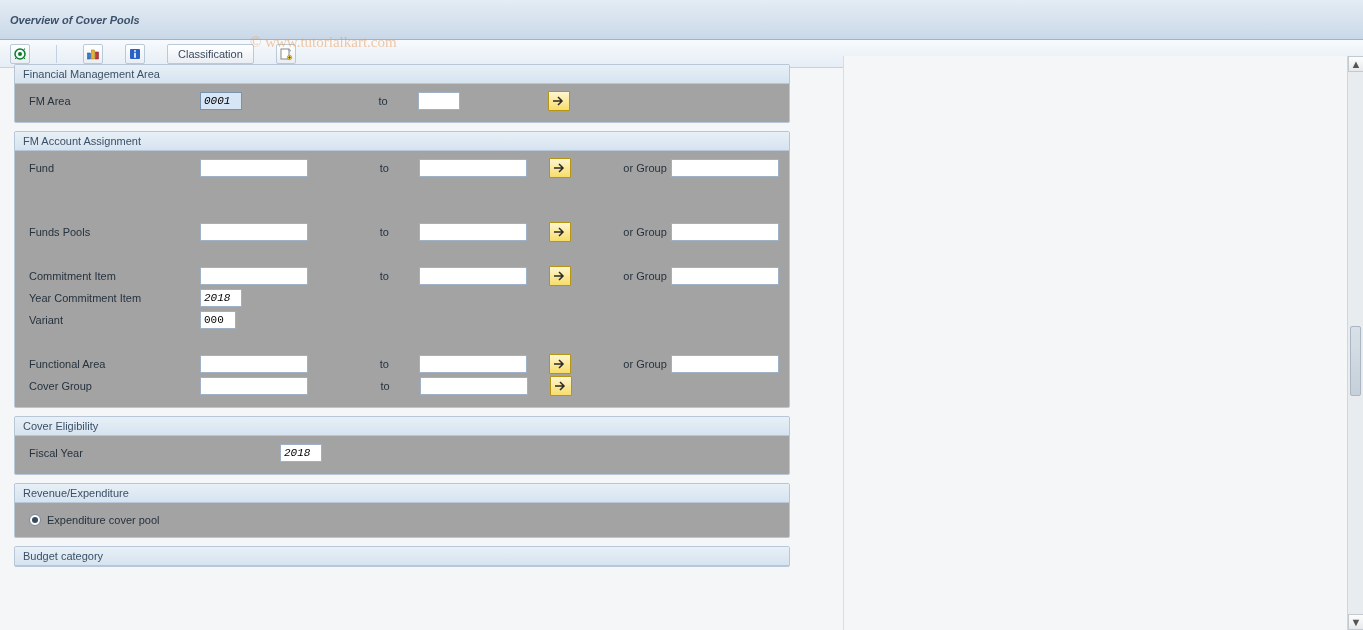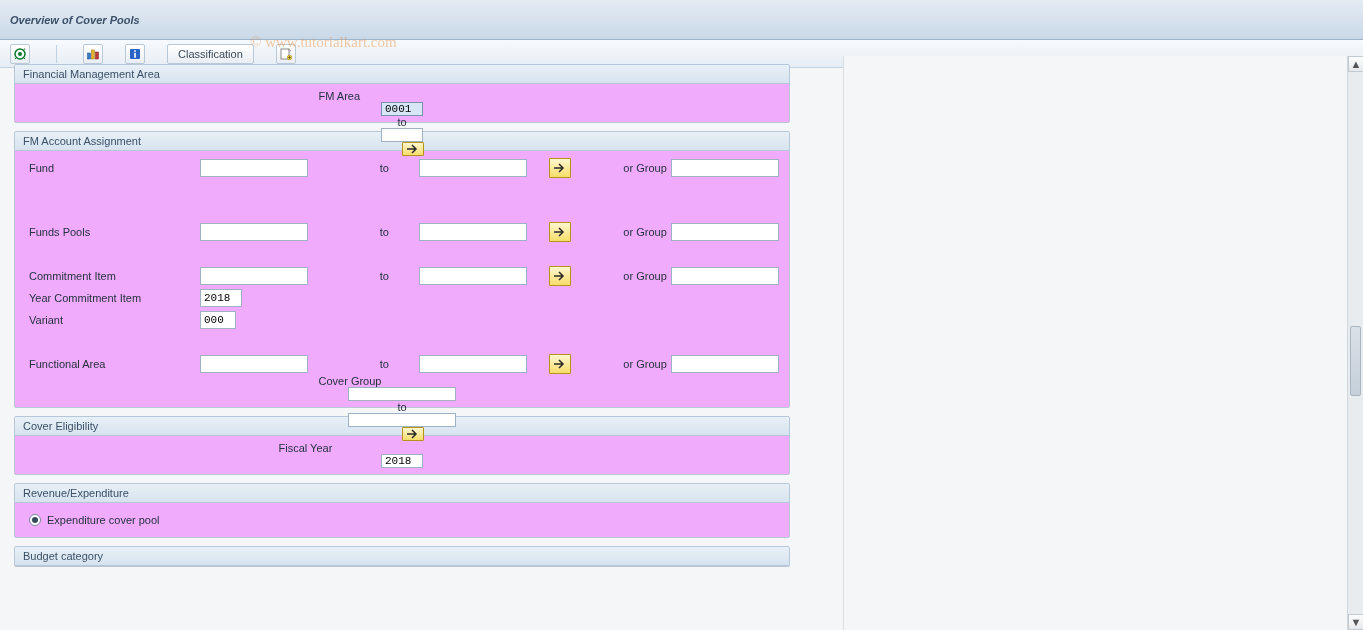--- a/index.html
+++ b/index.html
@@ -117,21 +117,21 @@
       top: 270px;
       height: 70px;
       background: linear-gradient(#d9e0e7,#c5d0da);
       border: 1px solid #aab6c2;
       border-radius: 2px;
       cursor: grab;
     }
 
     .group {
       border: 1px solid #b7c7d7;
-      background: #f0abfc;
+      background: #a3a3a3;
       margin-bottom: 8px;
       border-radius: 2px;
       width: 776px;
     }
     .group-header {
       background: linear-gradient(#e8f0f7,#d6e3ef);
       border-bottom: 1px solid #b7c7d7;
       padding: 2px 8px;
       color: #3b5066;
       font-size: 11px;
@@ -142,21 +142,21 @@
       padding: 6px 10px;
     }
     .row {
       display: flex;
       align-items: center;
       height: 22px;
       margin-bottom: 0px;
     }
     .row.gap-below { margin-bottom: 42px; }
     .row.short-gap { margin-bottom: 22px; }
-    .row.last { margin-bottom: 4px; flex-direction: column; }
+    .row.last { margin-bottom: 4px; }
     .lbl {
       width: 175px;
       padding-left: 4px;
       color: #26323e;
     }
     .to-lbl {
       width: 70px;
       text-align: center;
       padding: 0 4px;
       color: #26323e;
@@ -173,21 +173,21 @@
       background: #fff;
       padding: 0 3px;
       outline: none;
       font-family: "Courier New", monospace;
       font-size: 11px;
     }
     input.sel {
       background: #d7e6f7;
       border: 1px solid #7a93ad;
     }
-    .w-sm { width: 42px; }
+    .w-sm { width: 42px; font-style: italic; }
     .w-xs { width: 36px; }
     .w-md { width: 108px; }
     .mult-btn {
       width: 22px;
       height: 20px;
       border: 1px solid #b59513;
       background: linear-gradient(#fff6cf, #f7dd6a);
       display: flex;
       align-items: center;
       justify-content: center;

